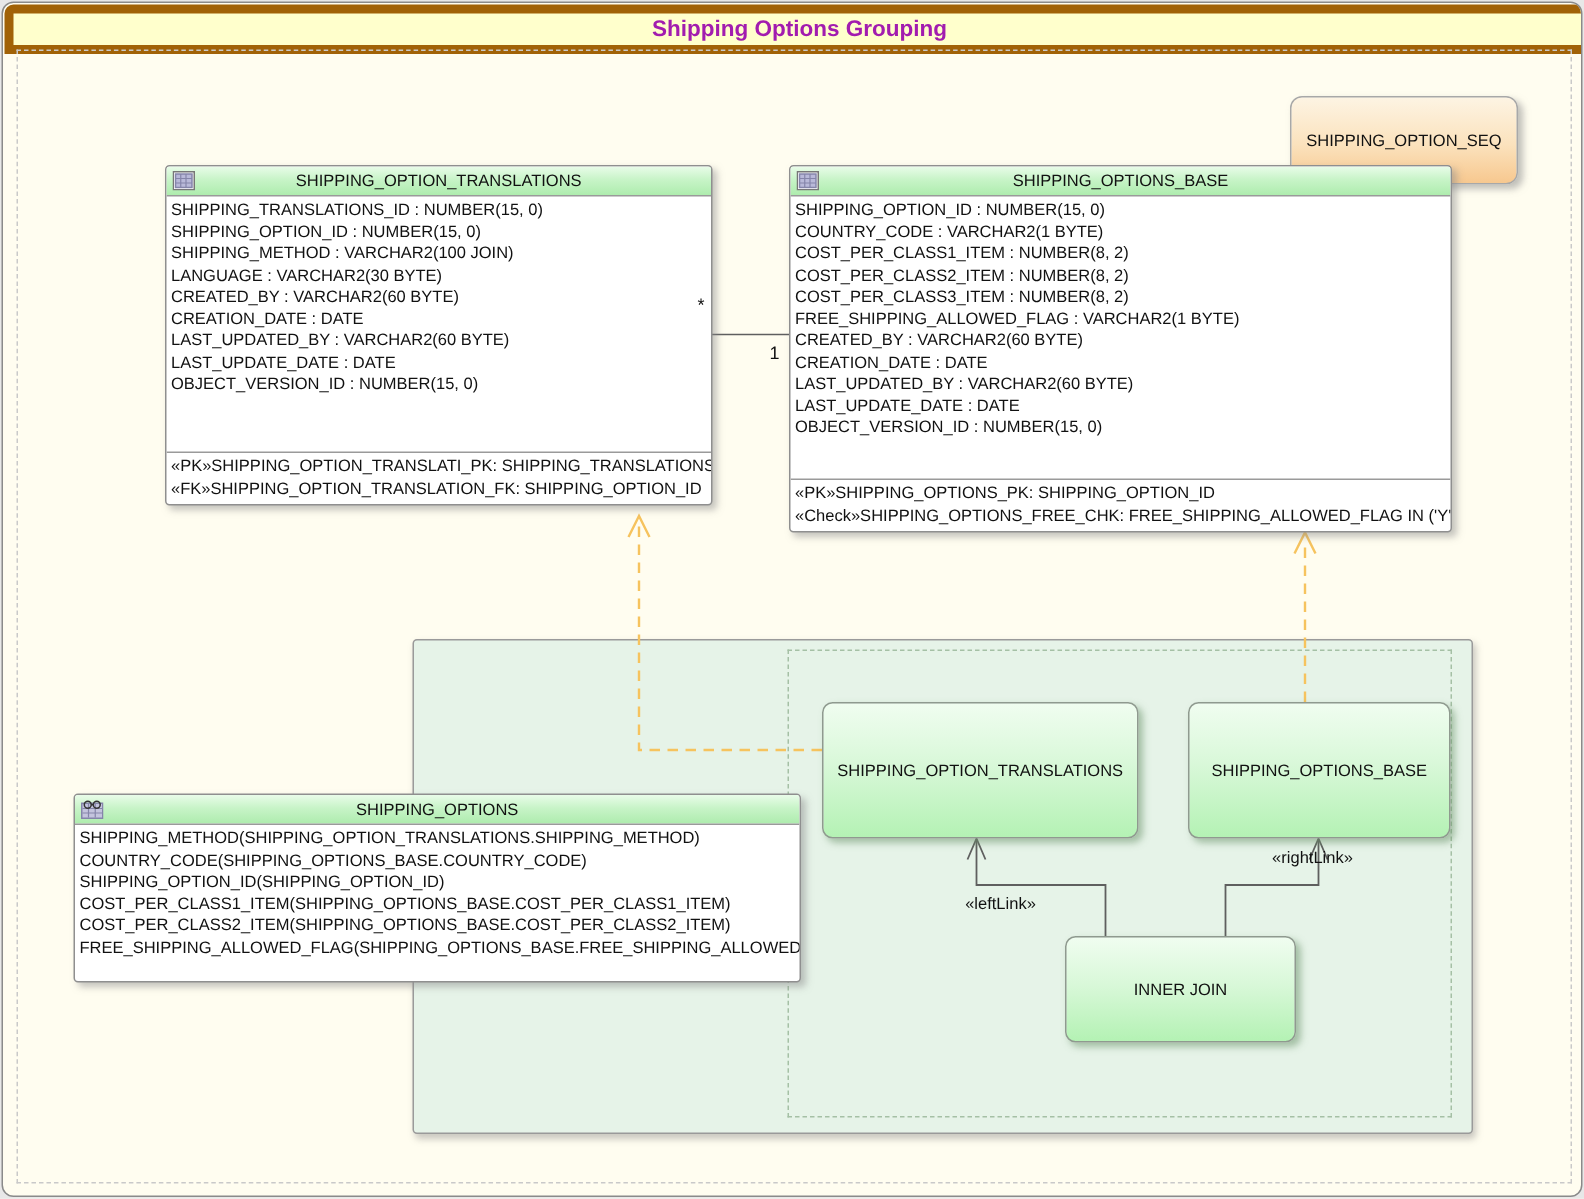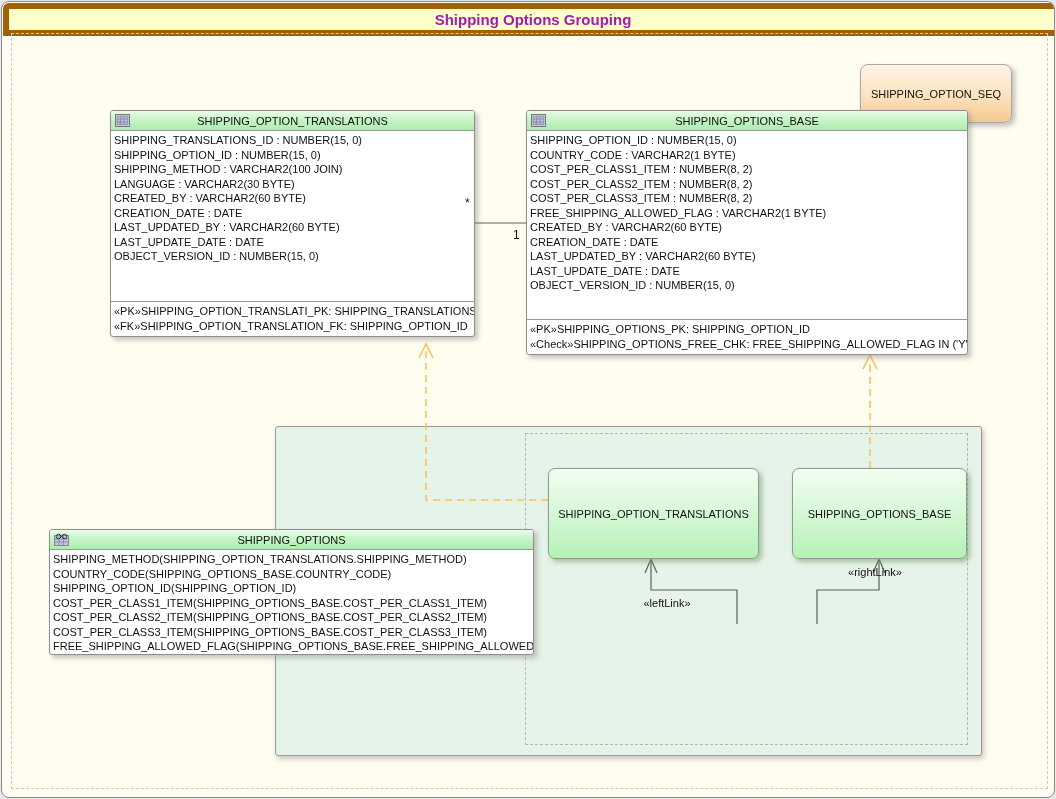--- a/index.html
+++ b/index.html
@@ -148,30 +148,32 @@
         <path d="M6.8 3.5 H8.2" stroke="#333" stroke-width="1"></path>
       </svg>
       <span>SHIPPING_OPTIONS</span>
     </div>
     <div class="ebody">
         <div class="erow">SHIPPING_METHOD(SHIPPING_OPTION_TRANSLATIONS.SHIPPING_METHOD)</div>
         <div class="erow">COUNTRY_CODE(SHIPPING_OPTIONS_BASE.COUNTRY_CODE)</div>
         <div class="erow">SHIPPING_OPTION_ID(SHIPPING_OPTION_ID)</div>
         <div class="erow">COST_PER_CLASS1_ITEM(SHIPPING_OPTIONS_BASE.COST_PER_CLASS1_ITEM)</div>
         <div class="erow">COST_PER_CLASS2_ITEM(SHIPPING_OPTIONS_BASE.COST_PER_CLASS2_ITEM)</div>
-        <div class="erow">COST_PER_CLASS3_ITEM(SHIPPING_OPTIONS_BASE.COST_PER_CLASS3_ITEM)</div>
         <div class="erow">FREE_SHIPPING_ALLOWED_FLAG(SHIPPING_OPTIONS_BASE.FREE_SHIPPING_ALLOWED_FLAG)</div>
       </div>
   </div>
 
   <div class="gnode" style="left:546px;top:466px;width:209px;height:89px;">
     <span>SHIPPING_OPTION_TRANSLATIONS</span>
   </div>
   <div class="gnode" style="left:790px;top:466px;width:173px;height:89px;">
     <span>SHIPPING_OPTIONS_BASE</span>
   </div>
+  <div class="gnode" style="left:708px;top:622px;width:152px;height:69px;">
+    <span>INNER JOIN</span>
+  </div>
 
   <span class="edge-label" style="left:628px;top:595px;width:74px;">«leftLink»</span>
   <span class="edge-label" style="left:835px;top:564px;width:76px;">«rightLink»</span>
   <span class="mult" style="left:463px;top:194px;">*</span>
   <span class="mult" style="left:511px;top:226px;">1</span>
 
 </div>
 
 </body></html>

